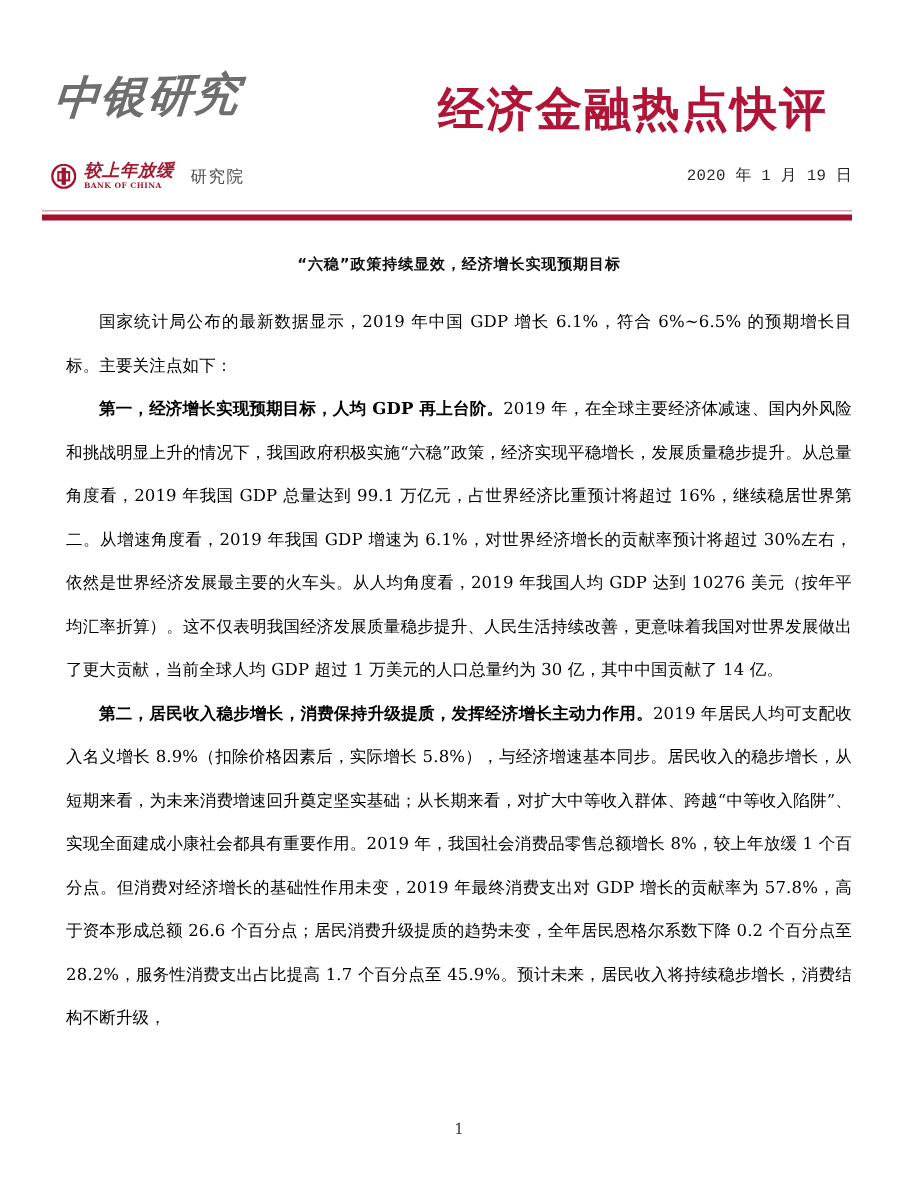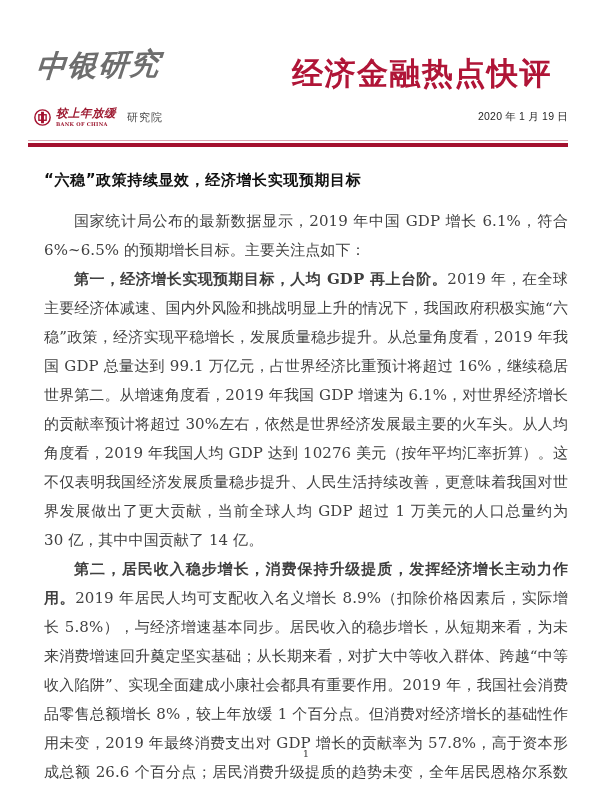--- a/index.html
+++ b/index.html
@@ -121,21 +121,21 @@
     position: absolute;
     right: 0;
     top: 58px;
     display: flex;
     align-items: baseline;
     gap: 28px;
     white-space: nowrap;
   }
 
   .pub-meta span {
-    font-family: Liberation Sans, sans-serif;
+    font-family: Liberation Mono, monospace;
     font-size: 10.5px;
     color: #262626;
     letter-spacing: 0.2px;
   }
 
   .rule-thin {
     position: absolute;
     left: 28px;
     right: 44px;
     top: 140px;
@@ -154,36 +154,36 @@
 
   
   .article {
     position: absolute;
     left: 44px;
     top: 170px;
     width: 524px;
   }
 
   .article-title {
-    text-align: left;
+    text-align: center;
     font-family: "DejaVu Sans", "Liberation Sans", sans-serif;
-    font-size: 15px;
+    font-size: 10px;
     font-weight: 700;
     color: #111111;
     letter-spacing: 0.6px;
     line-height: 1.4;
     margin: 0 0 16px 0;
   }
 
   .para {
     margin: 12px 0 0 0;
     font-family: "DejaVu Serif", "Liberation Serif", serif;
-    font-size: 15px;
+    font-size: 11px;
     line-height: 29px;
-    color: #404040;
+    color: #000000;
     text-align: justify;
     text-justify: inter-character;
     text-indent: 2em;
     letter-spacing: 0.1px;
   }
 
   .para + .para {
     margin-top: 0;
   }
 

